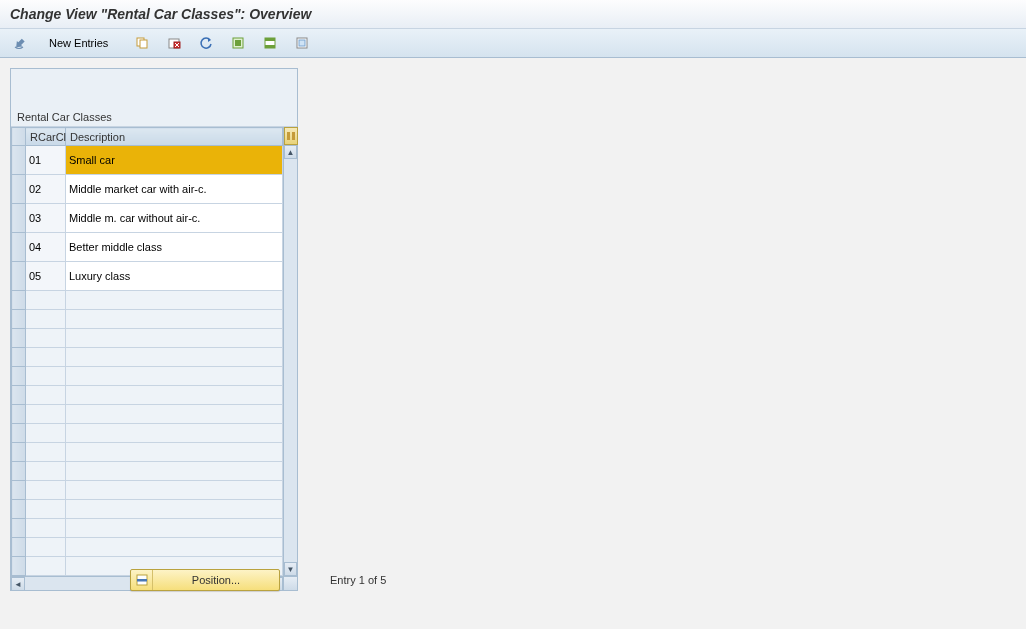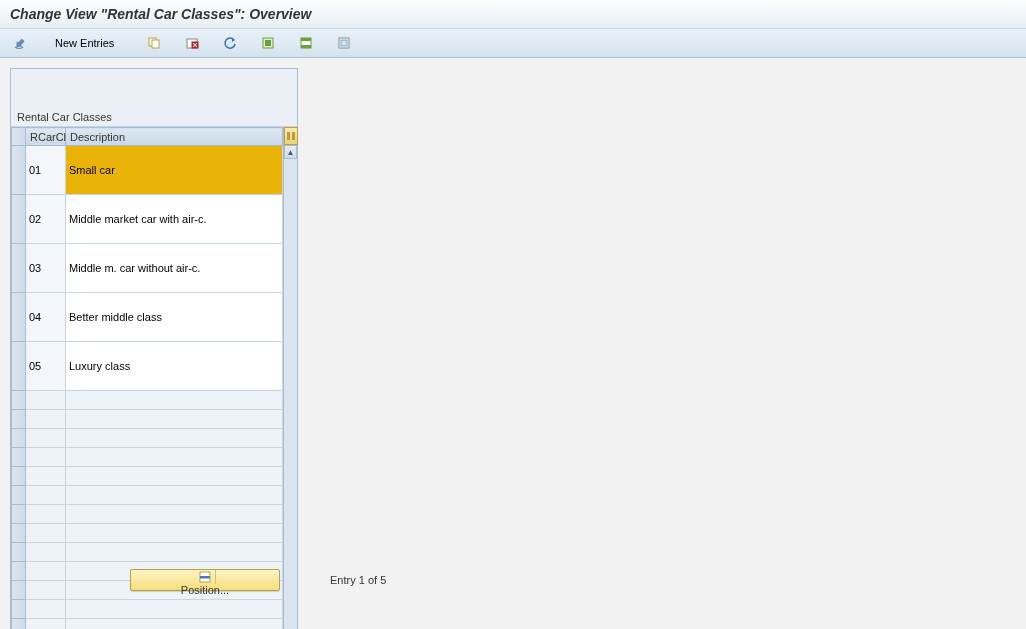--- a/index.html
+++ b/index.html
@@ -22,21 +22,21 @@
     font-weight: bold;
     font-size: 14px;
     color: #333;
   }
   .toolbar {
     background: linear-gradient(#e9f1f8, #d5e3ef);
     border-bottom: 1px solid #a8bdd1;
     padding: 4px 8px;
     display: flex;
     align-items: center;
-    gap: 16px;
+    gap: 10px;
     position: relative;
   }
   .toolbar .icon-btn {
     width: 22px;
     height: 20px;
     display: inline-flex;
     align-items: center;
     justify-content: center;
     border: 1px solid transparent;
     border-radius: 2px;
@@ -110,21 +110,21 @@
     font-size: 11px;
     font-family: inherit;
     background: #fff;
     outline: none;
   }
   .cell-input.selected {
     background: #eab308;
   }
   .cell-code {
     background: #f3f6fa;
-    padding: 18px 3px;
+    padding: 8px 3px;
     display:block;
     height:100%;
   }
   .config-icon {
     width:14px; height:18px;
     background: linear-gradient(#f6e9b8,#e8d37a);
     border:1px solid #b9a23f;
     display:flex; align-items:center; justify-content:center;
   }
   .vscroll {
@@ -169,21 +169,20 @@
     margin-left: 130px;
     width: 150px;
     height: 22px;
     background: linear-gradient(#fdf3c6,#f6df7c);
     border: 1px solid #b9a23f;
     border-radius: 2px;
     display: flex;
     align-items: center;
     cursor: pointer;
     box-shadow: 0 1px 1px rgba(0,0,0,0.15);
-    flex-direction: column;
   }
   .position-btn .pos-icon {
     width: 22px; height:100%;
     border-right:1px solid #d5c06a;
     display:flex;align-items:center;justify-content:center;
   }
   .position-btn .pos-label {
     flex:1; text-align:center; color:#333;
   }
   .entry-text {

